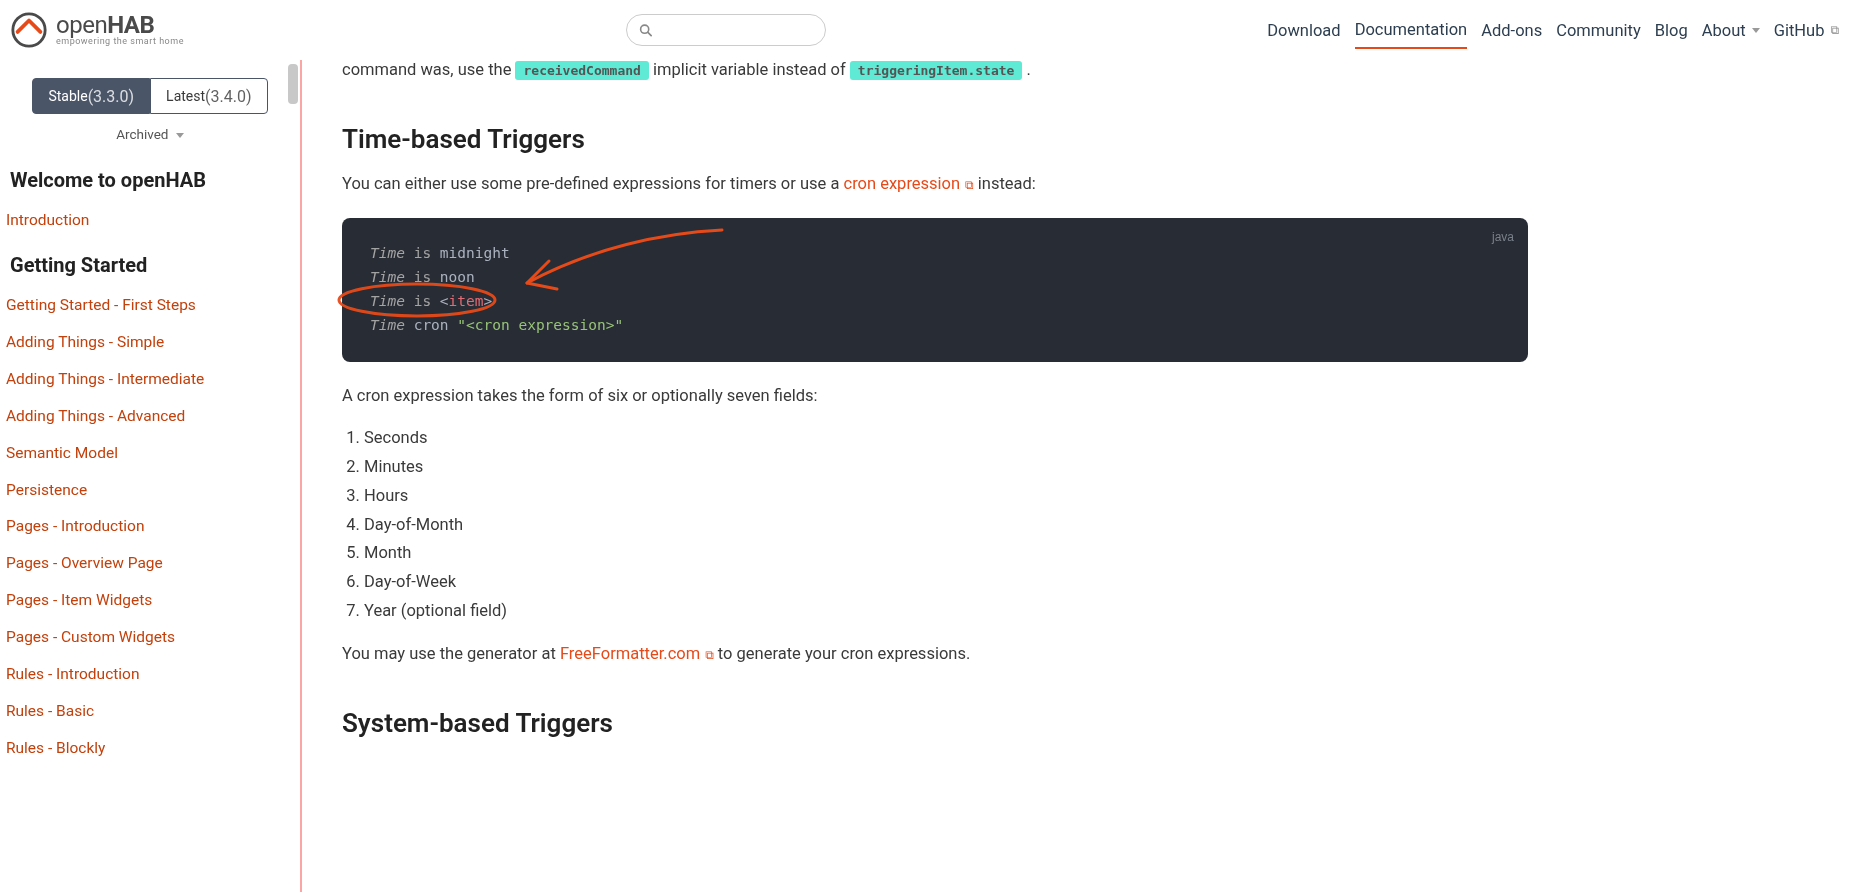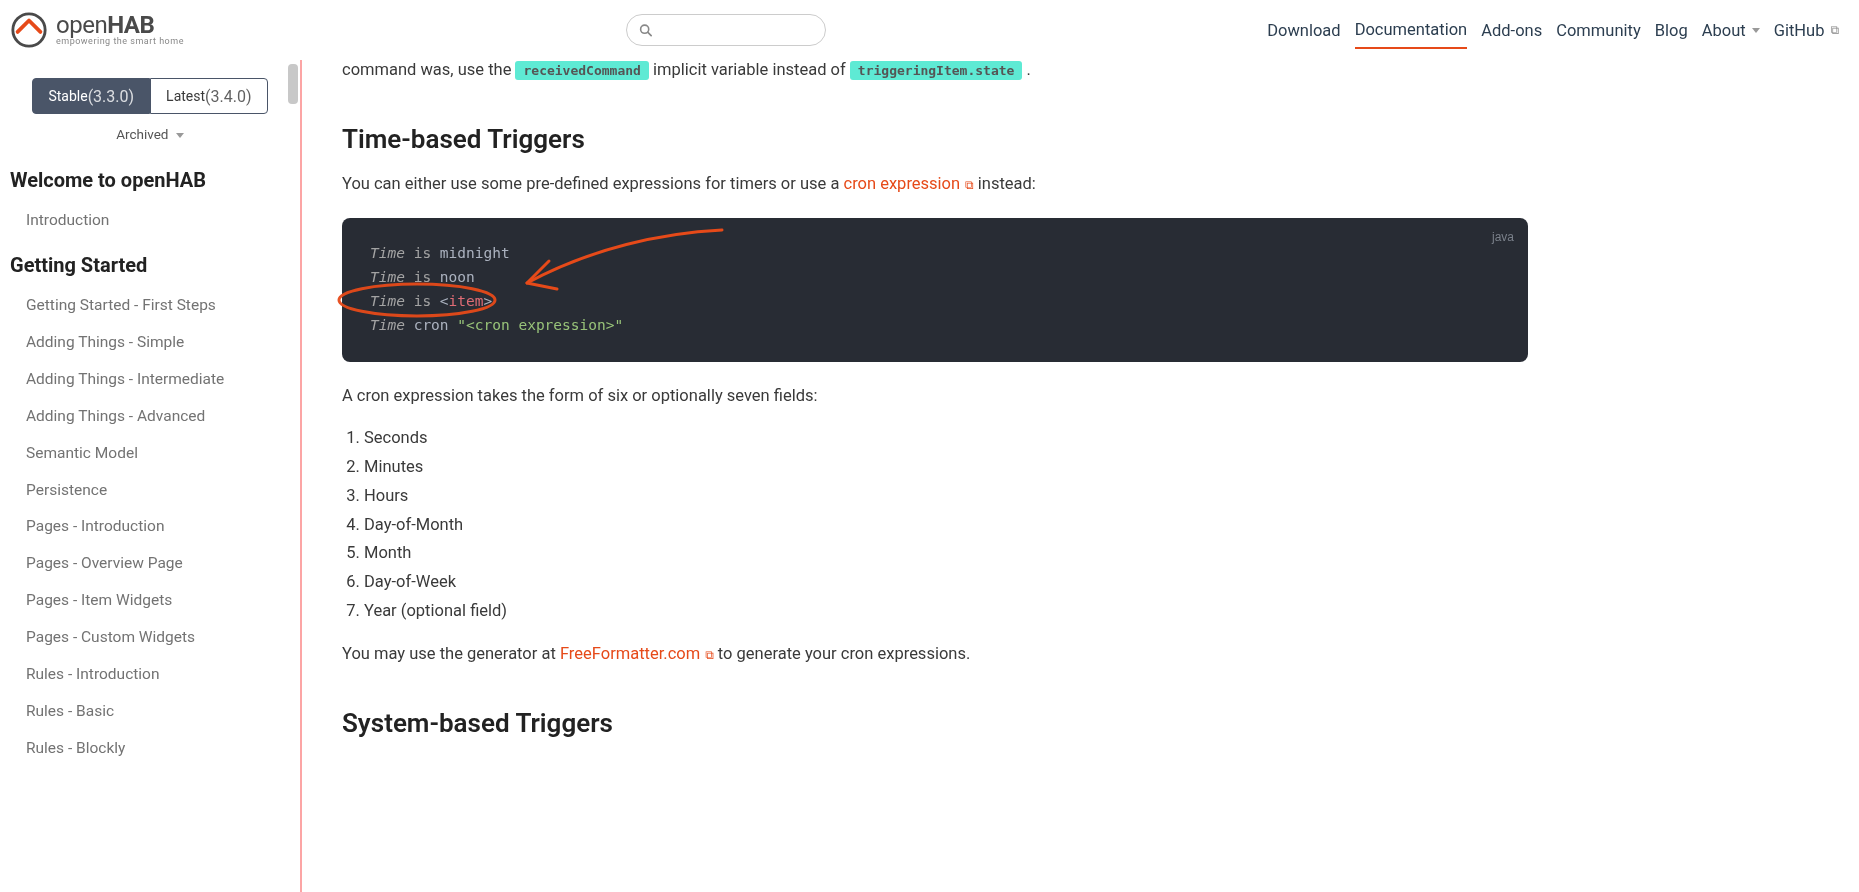--- a/index.html
+++ b/index.html
@@ -160,22 +160,22 @@
 
   .section-title {
     font-size: 20px;
     font-weight: 700;
     color: #222;
     padding: 14px 10px 10px 10px;
   }
   .nav-link {
     display: block;
     font-size: 15.5px;
-    color: #737373;
-    padding: 8px 10px 8px 26px;
+    color: #c2410c;
+    padding: 8px 10px 8px 6px;
     cursor: pointer;
     line-height: 1.35;
   }
 
   
   .main {
     position: absolute;
     top: 0;
     left: 302px;
     right: 0;

